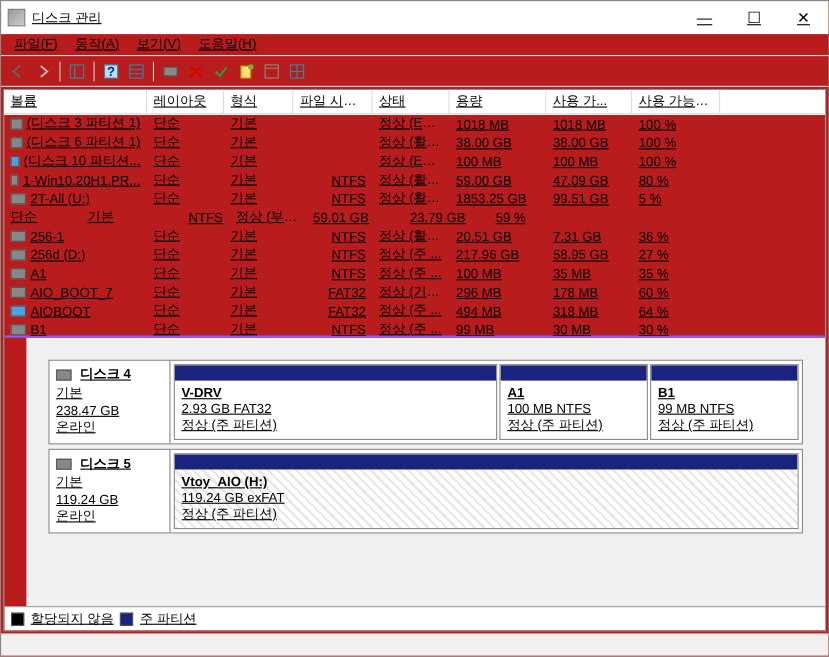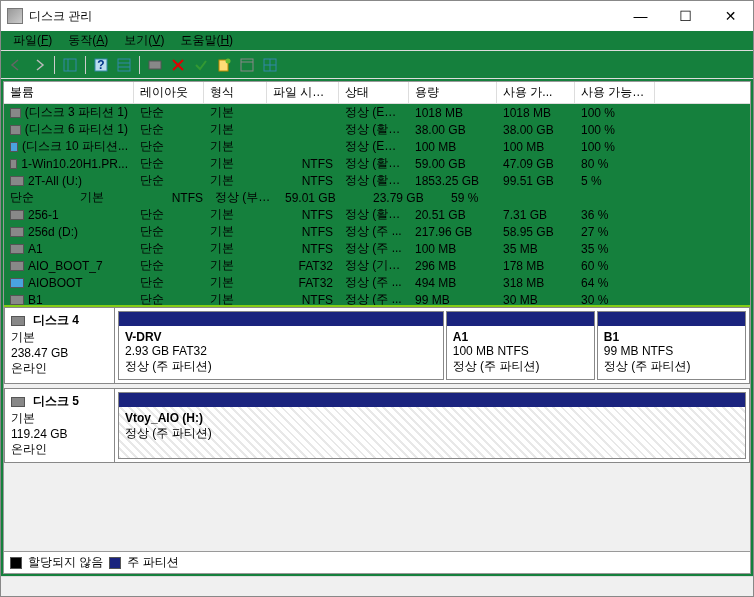--- a/index.html
+++ b/index.html
@@ -1,45 +1,45 @@
 <!DOCTYPE html>
 <html><head>
 <meta charset="utf-8">
 <style>
 * { margin: 0; padding: 0; box-sizing: border-box; font-family: "Segoe UI", "Malgun Gothic", sans-serif; font-size: 12px; }
 body { background: #fff; }
-.window { width: 754px; height: 597px; border: 1px solid #888; display: flex; flex-direction: column; background: #15803d; }
+.window { width: 754px; height: 597px; border: 1px solid #888; display: flex; flex-direction: column; background: #b91c1c; text-decoration: underline; }
 .titlebar { height: 30px; display: flex; align-items: center; padding: 0 0 0 6px; background: #fff; }
 .titlebar-icon { width: 16px; height: 16px; margin-right: 6px; background: linear-gradient(135deg, #999, #ccc); border: 1px solid #777; }
 .titlebar-text { flex: 1; font-size: 12px; }
 .titlebar-btns { display: flex; }
 .titlebar-btn { width: 45px; height: 28px; display: flex; align-items: center; justify-content: center; font-size: 14px; }
 .menubar { height: 20px; display: flex; padding: 0 4px; border-bottom: 1px solid #ddd; }
 .menu-item { padding: 1px 8px; cursor: default; }
 .menu-item u { text-decoration: underline; }
 .toolbar { height: 28px; display: flex; align-items: center; padding: 2px 4px; border-bottom: 1px solid #ddd; gap: 1px; }
 .tb-btn { width: 22px; height: 22px; display: flex; align-items: center; justify-content: center; border: 1px solid transparent; }
 .tb-sep { width: 1px; height: 18px; background: #ccc; margin: 0 3px; }
 .content { flex: 1; display: flex; flex-direction: column; border: 1px solid #999; margin: 2px; overflow: hidden; }
-.list-area { height: 225px; overflow: auto; border-bottom: 2px solid #84cc16; position: relative; }
+.list-area { height: 225px; overflow: auto; border-bottom: 2px solid #8b5cf6; position: relative; }
 .list-header { display: flex; position: sticky; top: 0; background: #fff; border-bottom: 1px solid #ddd; height: 22px; }
 .list-header-cell { border-right: 1px solid #ddd; padding: 2px 6px; overflow: hidden; white-space: nowrap; text-overflow: ellipsis; position: relative; }
 .list-row { display: flex; height: 17px; align-items: center; }
 .list-cell { padding: 0 6px; overflow: hidden; white-space: nowrap; text-overflow: ellipsis; }
 .disk-icon { width: 14px; height: 10px; display: inline-block; background: #888; border: 1px solid #555; margin-right: 4px; vertical-align: middle; }
 .disk-icon.blue { background: #4aa3df; }
 .col-vol { width: 130px; display: flex; align-items: center; }
 .col-layout { width: 70px; }
 .col-type { width: 63px; }
 .col-fs { width: 72px; text-align: right; }
 .col-status { width: 70px; }
 .col-cap { width: 88px; }
 .col-free { width: 78px; }
 .col-pct { width: 80px; }
-.disk-area { flex: 1; overflow: auto; background: #f0f0f0; padding: 0; }
+.disk-area { flex: 1; overflow: auto; background: #f0f0f0; padding: 20px; margin-left: 20px; }
 .disk-row { display: flex; border: 1px solid #888; background: #fff; margin-bottom: 4px; }
 .disk-label { width: 110px; padding: 4px 6px; border-right: 1px solid #888; }
 .disk-label .dname { font-weight: bold; display: flex; align-items: center; gap: 4px; }
 .disk-parts { flex: 1; display: flex; padding: 3px; gap: 2px; }
 .part { border: 1px solid #888; display: flex; flex-direction: column; overflow: hidden; }
 .part-header { height: 14px; background: #1a237e; }
 .part-body { padding: 4px 6px; flex: 1; overflow: hidden; white-space: nowrap; }
 .part-body .pname { font-weight: bold; }
 .part.hatched .part-body { background-image: repeating-linear-gradient(45deg, #e8e8e8, #e8e8e8 2px, #fff 2px, #fff 6px); }
 .legend { height: 22px; border-top: 1px solid #999; display: flex; align-items: center; padding: 0 6px; gap: 6px; background: #fff; }
@@ -352,20 +352,21 @@
             </div>
             <div>기본</div>
             <div>119.24 GB</div>
             <div>온라인</div>
           </div>
           <div class="disk-parts">
             <div class="part hatched" style="flex:100">
               <div class="part-header"></div>
               <div class="part-body">
                 <div class="pname">Vtoy_AIO   (H:)</div>
+                <div>119.24 GB exFAT</div>
                 <div>정상 (주 파티션)</div>
               </div>
             </div>
           </div>
         </div>
       </div>
 
     <div class="legend">
       <div class="leg-box black"></div>
       <span>할당되지 않음</span>

